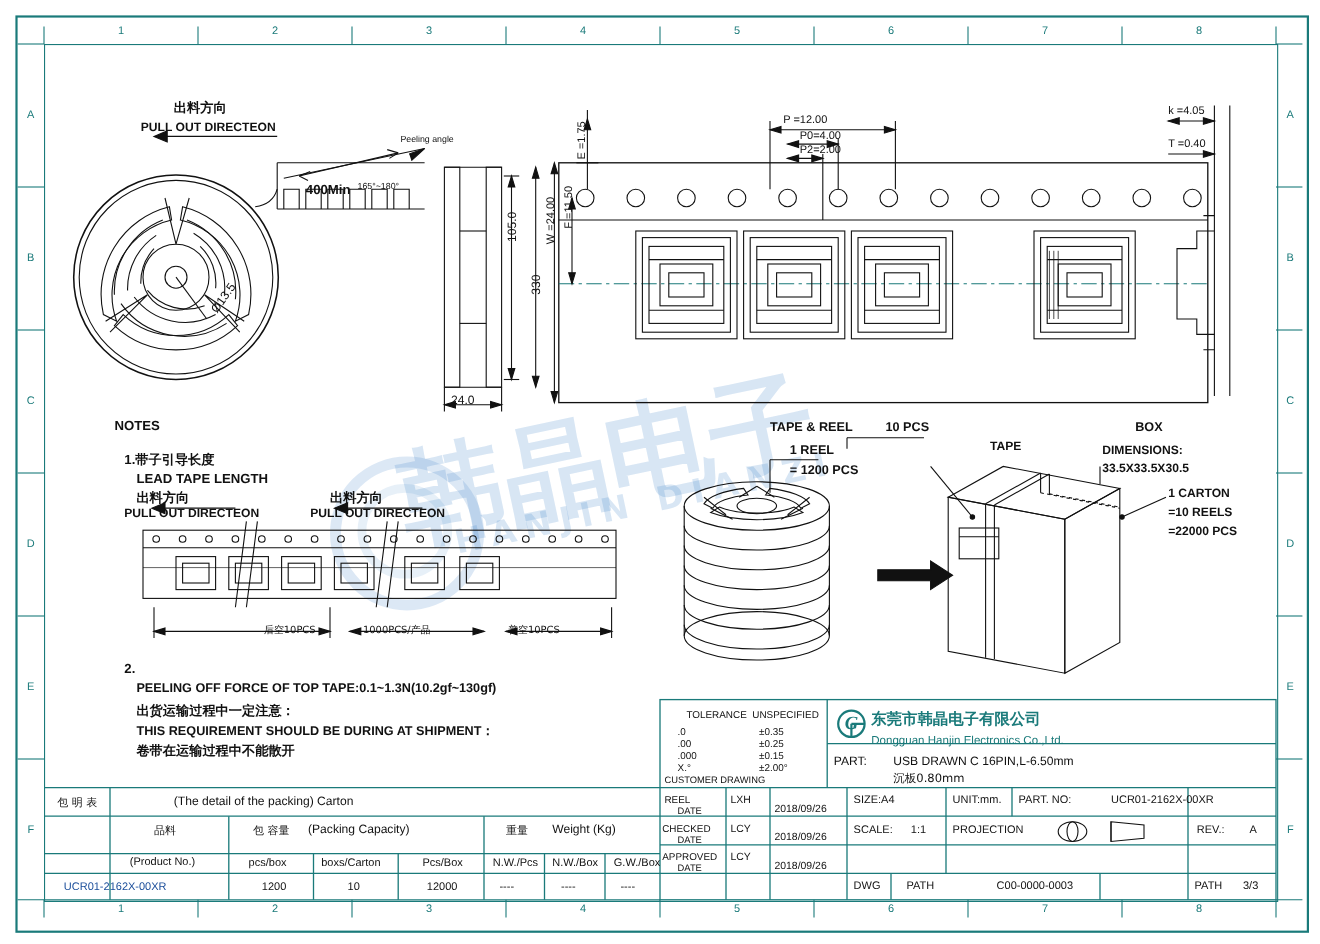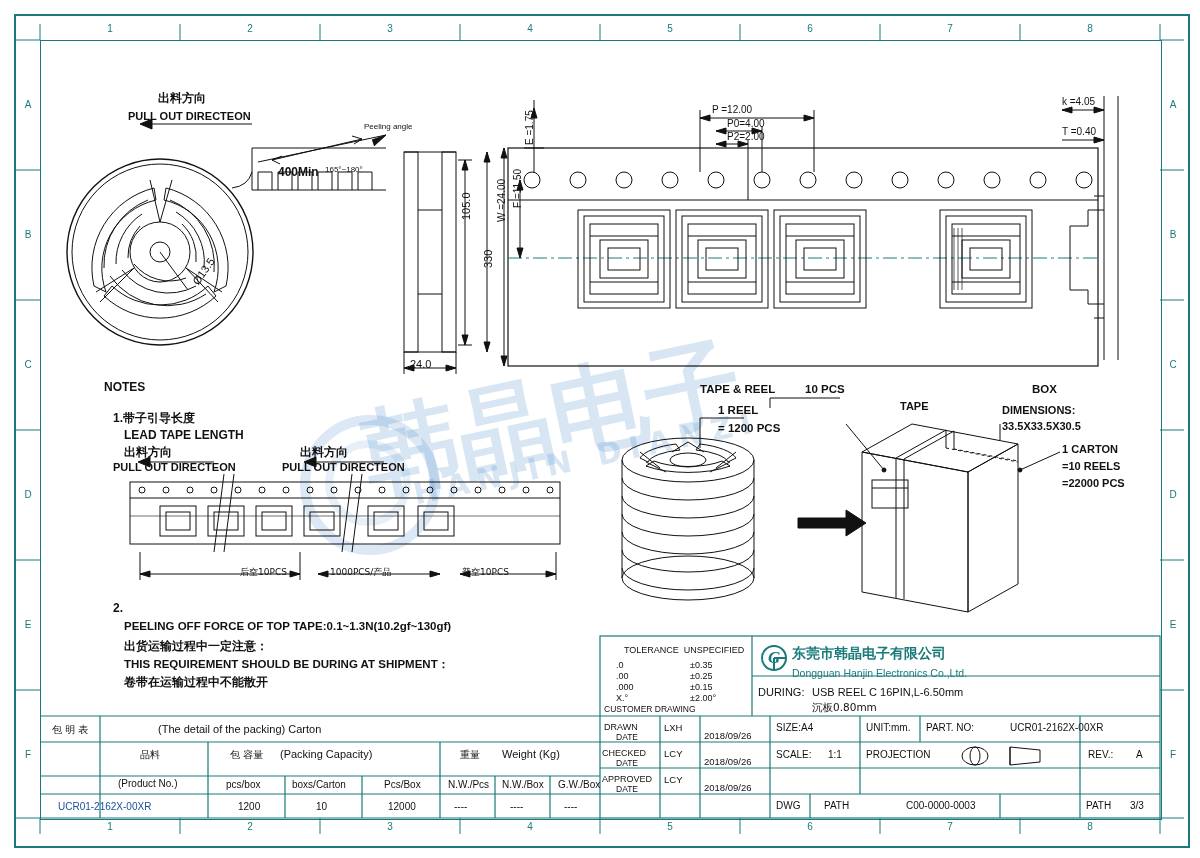--- a/index.html
+++ b/index.html
@@ -530,25 +530,25 @@
   <div class="t" style="left:616px;top:682px;font-size:9px;">.000</div>
   <div class="t" style="left:690px;top:682px;font-size:9px;">±0.15</div>
   <div class="t" style="left:616px;top:693px;font-size:9px;">X.°</div>
   <div class="t" style="left:690px;top:693px;font-size:9px;">±2.00°</div>
   <div class="t" style="left:604px;top:704px;font-size:8.5px;">CUSTOMER DRAWING</div>
 
   <div class="t logo-g" style="left:768px;top:648px;font-size:17px;color:#1a7a7a;">G</div>
   <div class="t cn b" style="left:792px;top:645px;font-size:14px;color:#1a7a7a;">东莞市韩晶电子有限公司</div>
   <div class="t" style="left:792px;top:667px;font-size:10.5px;color:#1a7a7a;">Dongguan Hanjin Electronics Co.,Ltd.</div>
 
-  <div class="t" style="left:758px;top:686px;font-size:11px;">DURING:</div>
-  <div class="t" style="left:812px;top:686px;font-size:11px;">USB REEL C 16PIN,L-6.50mm</div>
+  <div class="t" style="left:758px;top:686px;font-size:11px;">PART:</div>
+  <div class="t" style="left:812px;top:686px;font-size:11px;">USB DRAWN C 16PIN,L-6.50mm</div>
   <div class="t cn" style="left:812px;top:701px;font-size:10.5px;">沉板0.80mm</div>
 
-  <div class="t" style="left:604px;top:722px;font-size:9px;">DRAWN</div>
+  <div class="t" style="left:604px;top:722px;font-size:9px;">REEL</div>
   <div class="t" style="left:664px;top:722px;font-size:9.5px;">LXH</div>
   <div class="t" style="left:616px;top:732px;font-size:8.5px;">DATE</div>
   <div class="t" style="left:704px;top:730px;font-size:9.5px;">2018/09/26</div>
 
   <div class="t" style="left:602px;top:748px;font-size:9px;">CHECKED</div>
   <div class="t" style="left:664px;top:748px;font-size:9.5px;">LCY</div>
   <div class="t" style="left:616px;top:758px;font-size:8.5px;">DATE</div>
   <div class="t" style="left:704px;top:756px;font-size:9.5px;">2018/09/26</div>
 
   <div class="t" style="left:602px;top:774px;font-size:9px;">APPROVED</div>

